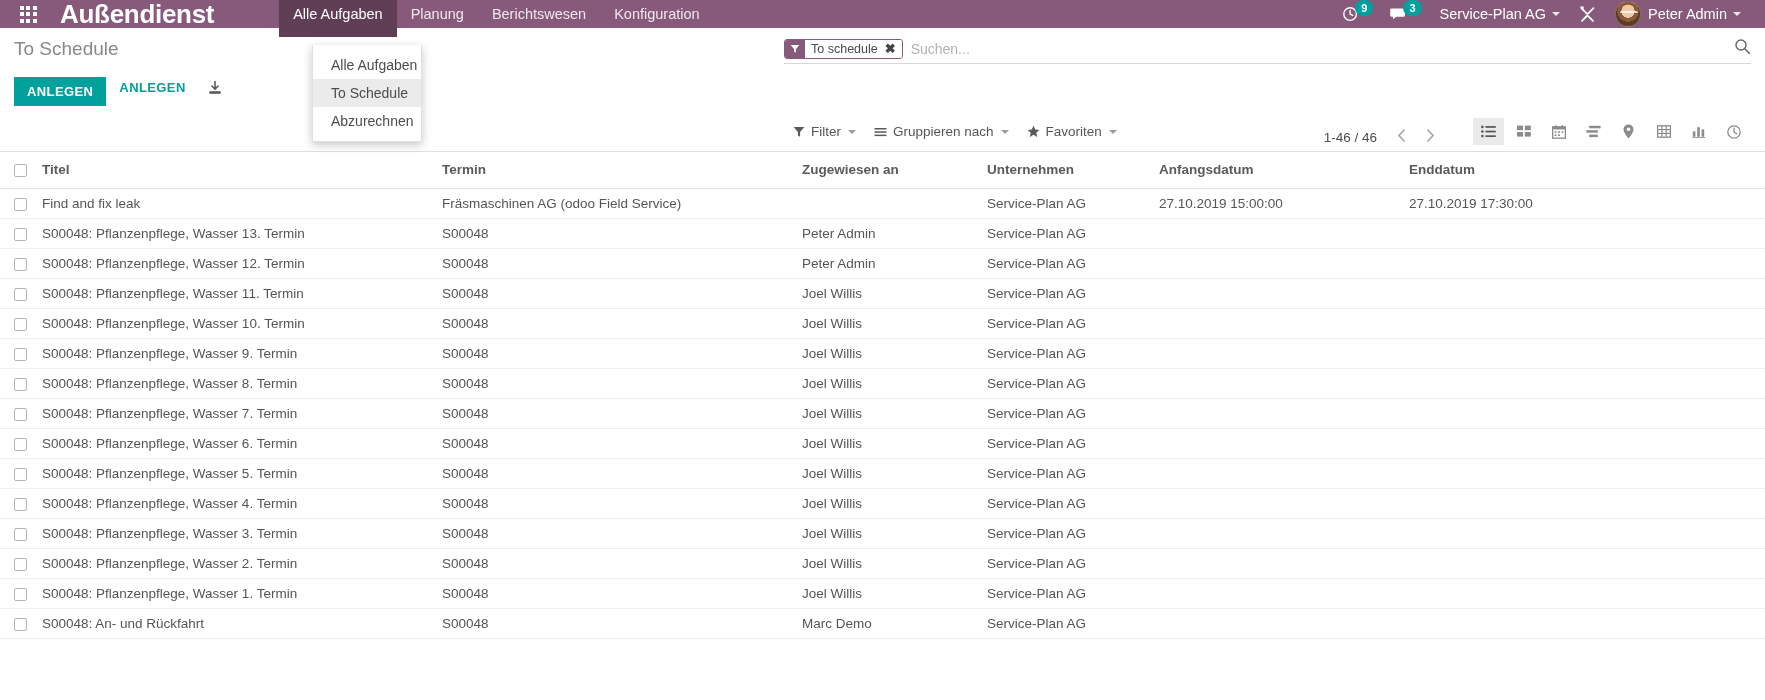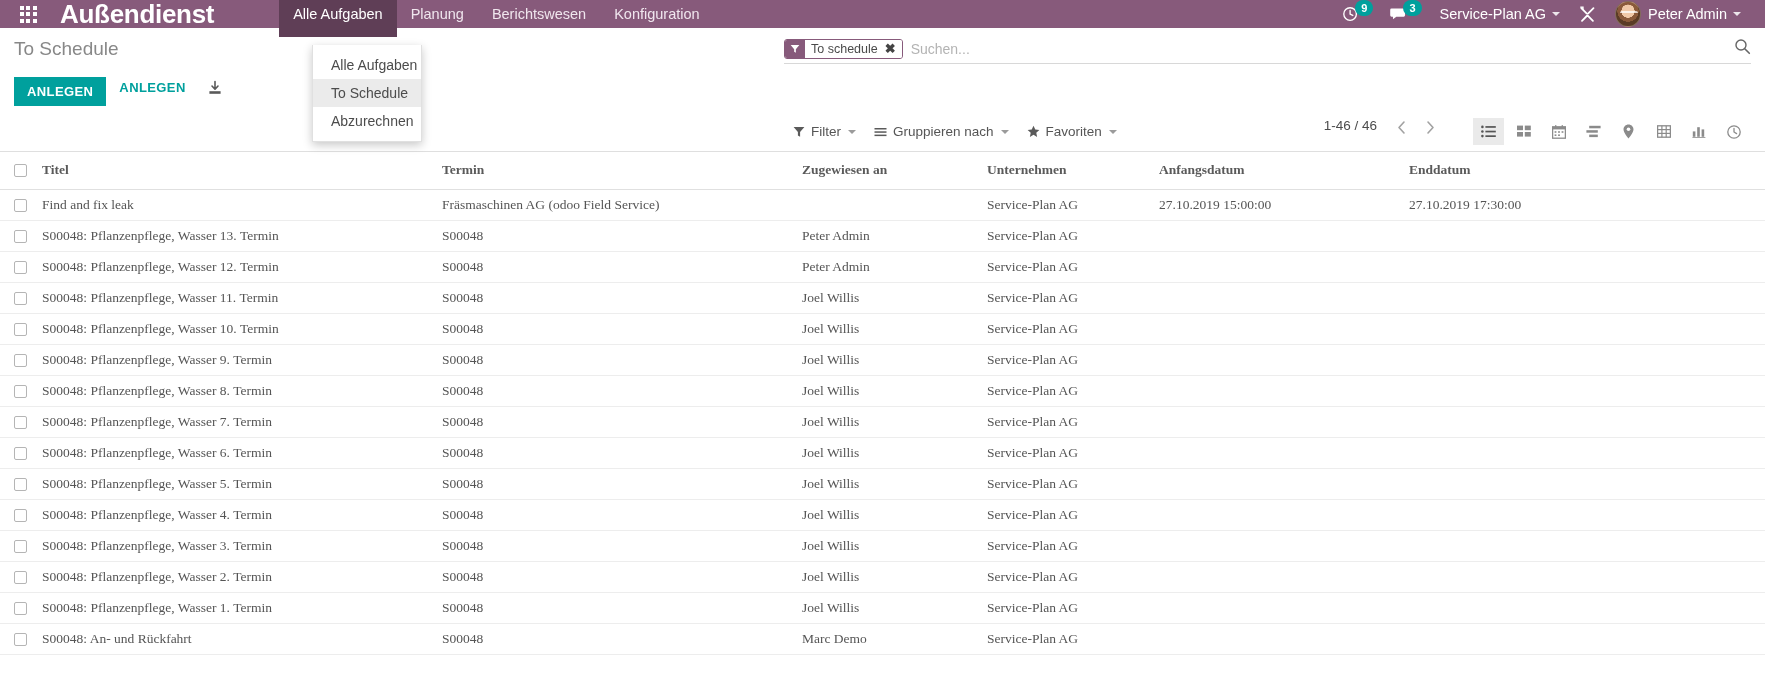--- a/index.html
+++ b/index.html
@@ -256,21 +256,21 @@
     padding: 3px 9px;
     cursor: pointer;
     white-space: nowrap;
   }
   .fbtn svg { margin-right: 6px; }
   .fbtn .caret { border-top-color: #8a8a8a; margin-left: 7px; }
 
   .cp-pager {
     margin-left: auto;
     display: flex;
-    align-items: flex-start;
+    align-items: flex-end;
   }
   .pager-count {
     font-size: 13.5px;
     color: #4c4c4c;
     margin-right: 10px;
     white-space: nowrap;
   }
   .pg-btn {
     padding: 2px 8px;
     cursor: pointer;
@@ -285,21 +285,21 @@
     width: 31px; height: 27px;
     display: flex; align-items: center; justify-content: center;
     cursor: pointer;
     color: #8b8b8b;
     margin: 0 2px;
   }
   .vbtn.active { background: #eaeaea; color: #555; }
 
   
   .table-wrap { width: 100%; background: #fff; }
-  table { width: 100%; border-collapse: collapse; table-layout: fixed; font-family: Liberation Serif, serif; }
+  table { width: 100%; border-collapse: collapse; table-layout: fixed; }
   thead th {
     text-align: left;
     font-size: 13.5px;
     color: #5a5a5a;
     font-weight: bold;
     padding: 10px 8px 11px 8px;
     border-bottom: 1px solid #e0e0e0;
     background: #fff;
     white-space: nowrap;
   }

